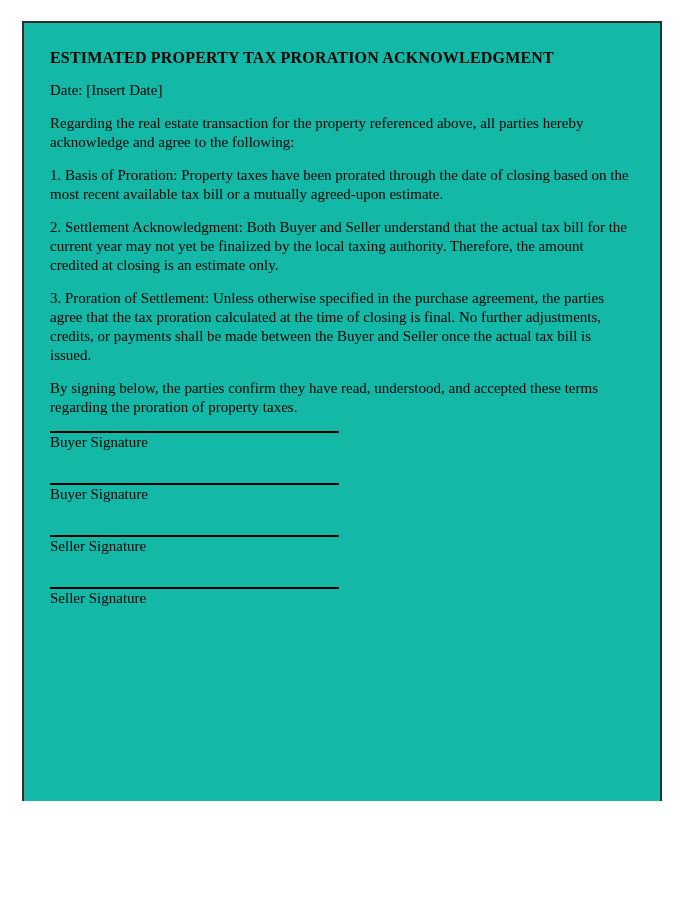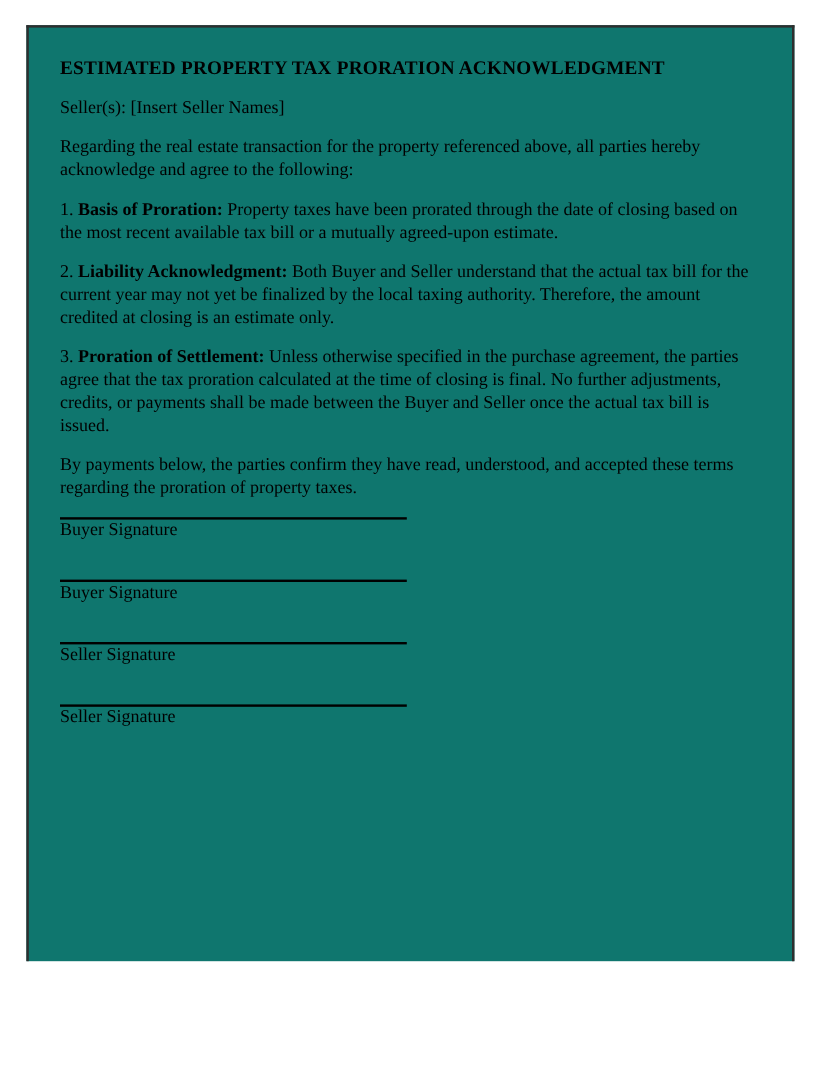--- a/index.html
+++ b/index.html
@@ -11,40 +11,40 @@
     font-family: "Liberation Serif", "DejaVu Serif", serif;
     color: #000000;
   }
   .page {
     position: absolute;
     left: 22px;
     top: 21px;
     box-sizing: border-box;
     width: 640px;
     height: 780px;
-    background: #0f766e;
+    background: #14b8a6;
     border: 2px solid #2e2e2e;
     border-bottom: none;
     padding: 25px 26px 0 26px;
     overflow: hidden;
   }
   .doc-title {
     font-size: 16px;
     line-height: 19px;
     font-weight: bold;
     margin: 0 0 14px 0;
     letter-spacing: 0.2px;
   }
   .para {
     font-size: 15px;
     line-height: 19px;
     margin: 0 0 14px 0;
   }
   .clause-heading {
-    font-weight: bold;
+    font-weight: normal;
     margin-top: 33px;
   }
   .sig-section {
     margin-top: 12px;
   }
   .sig-block {
     margin-bottom: 31px;
   }
   .sig-line {
     width: 289px;
@@ -56,35 +56,35 @@
     line-height: 19px;
   }
 </style>
 </head>
 <body>
 
 <div class="page">
 
   <h1 class="doc-title">ESTIMATED PROPERTY TAX PRORATION ACKNOWLEDGMENT</h1>
 
+  <p class="para"><span>Date:</span> <span>[Insert Date]</span></p>
 
 
 
-  <p class="para"><span>Seller(s):</span> <span>[Insert Seller Names]</span></p>
 
   <p class="para">Regarding the real estate transaction for the property referenced above, all parties hereby acknowledge and agree to the following:</p>
 
   <p class="para"><span>1.</span> <span class="clause-heading">Basis of Proration:</span> <span>Property taxes have been prorated through the date of closing based on the most recent available tax bill or a mutually agreed-upon estimate.</span></p>
 
-  <p class="para"><span>2.</span> <span class="clause-heading">Liability Acknowledgment:</span> <span>Both Buyer and Seller understand that the actual tax bill for the current year may not yet be finalized by the local taxing authority. Therefore, the amount credited at closing is an estimate only.</span></p>
+  <p class="para"><span>2.</span> <span class="clause-heading">Settlement Acknowledgment:</span> <span>Both Buyer and Seller understand that the actual tax bill for the current year may not yet be finalized by the local taxing authority. Therefore, the amount credited at closing is an estimate only.</span></p>
 
   <p class="para"><span>3.</span> <span class="clause-heading">Proration of Settlement:</span> <span>Unless otherwise specified in the purchase agreement, the parties agree that the tax proration calculated at the time of closing is final. No further adjustments, credits, or payments shall be made between the Buyer and Seller once the actual tax bill is issued.</span></p>
 
 
-  <p class="para">By payments below, the parties confirm they have read, understood, and accepted these terms regarding the proration of property taxes.</p>
+  <p class="para">By signing below, the parties confirm they have read, understood, and accepted these terms regarding the proration of property taxes.</p>
 
   <div class="sig-section">
 
     <div class="sig-block">
       <div class="sig-line"></div>
       <div class="sig-label">Buyer Signature</div>
     </div>
 
     <div class="sig-block">
       <div class="sig-line"></div>

